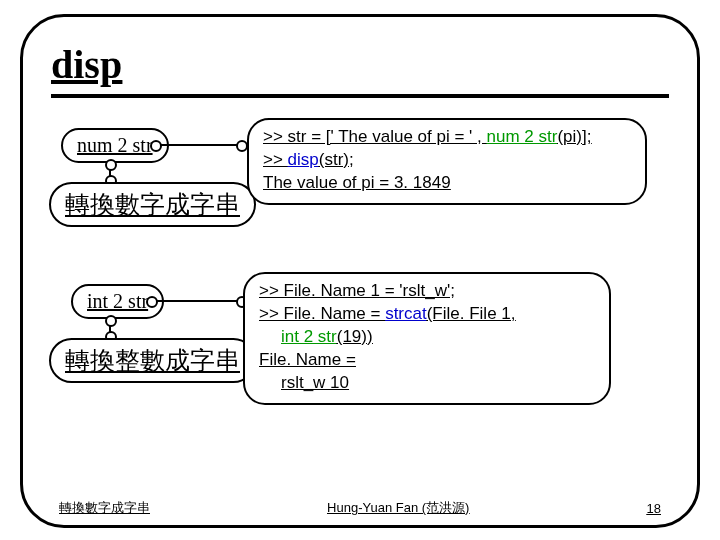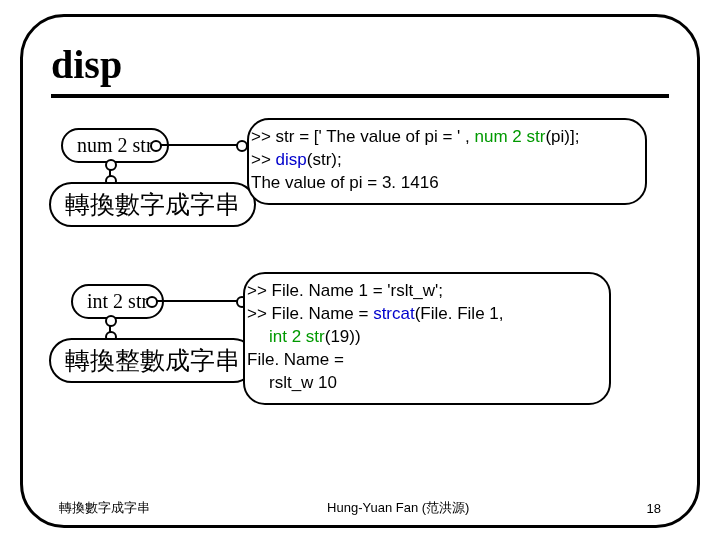--- a/index.html
+++ b/index.html
@@ -1,15 +1,15 @@
 <!DOCTYPE html>
 <html><head>
 <meta charset="utf-8">
 <style>
-  * { box-sizing: border-box; margin: 0; padding: 0; }
+  * { box-sizing: border-box; margin: 0; padding: 0; text-decoration: underline; }
   body {
     width: 720px;
     height: 540px;
     background: #fff;
     font-family: "Times New Roman", serif;
     position: relative;
     overflow: hidden;
   }
   .slide {
     position: absolute;
@@ -51,21 +51,21 @@
   }
   .pill.small { font-size: 25px; }
   .codebox {
     position: absolute;
     border: 2px solid #000;
     border-radius: 22px;
     background: #fff;
     font-family: Arial, sans-serif;
     font-size: 17px;
     line-height: 1.35;
-    padding: 6px 14px 8px 2px;
+    padding: 6px 14px 8px 14px;
     color: #000;
   }
   .hl-green { color: #009900; }
   .hl-blue { color: #0000cc; }
   .connector {
     position: absolute;
     height: 2px;
     background: #000;
   }
   .connector::before, .connector::after {
@@ -123,21 +123,21 @@
       <div class="pill small" style="left:-2px; top:58px;">轉換數字成字串</div>
       <div class="connector" style="left:104px; top:20px; width:88px;"></div>
 
       <div class="codebox" style="left:196px; top:-6px; width:400px;">
         <div>
           <span>&gt;&gt; str = [' The value of pi = ' , </span><span class="hl-green">num 2 str</span><span>(pi)];</span>
         </div>
         <div>
           <span>&gt;&gt; </span><span class="hl-blue">disp</span><span>(str);</span>
         </div>
-        <div>The value of pi = 3. 1416</div>
+        <div>The value of pi = 3. 1849</div>
       </div>
 
       <div class="pill" style="left:20px; top:160px;">int 2 str</div>
       <div class="vconnector" style="left:58px; top:196px; height:18px;"></div>
       <div class="pill small" style="left:-2px; top:214px;">轉換整數成字串</div>
       <div class="connector" style="left:100px; top:176px; width:92px;"></div>
 
       <div class="codebox" style="left:192px; top:148px; width:368px;">
         <div>&gt;&gt; File. Name 1  = 'rslt_w';</div>
         <div>

